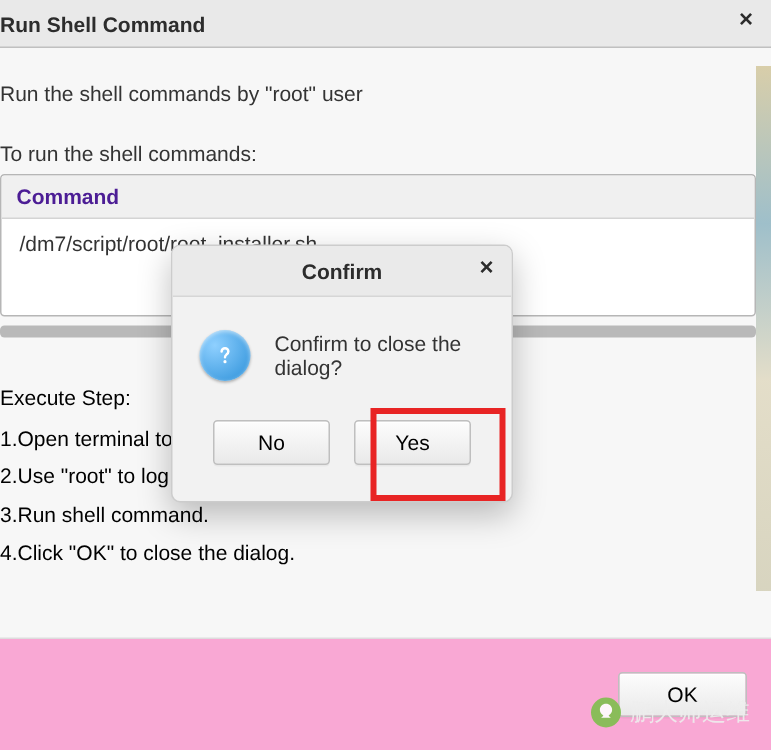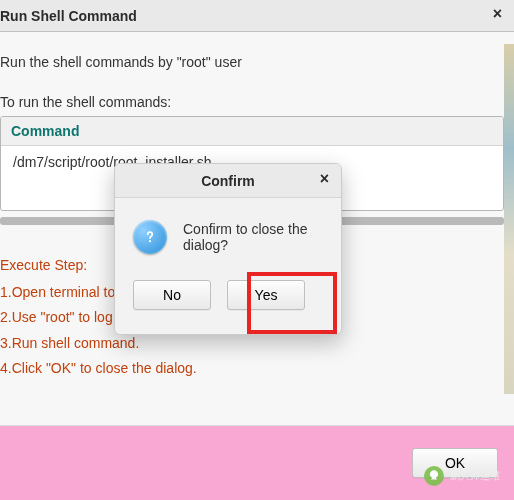--- a/index.html
+++ b/index.html
@@ -35,36 +35,36 @@
     .cmdbox {
       border: 1px solid #b6b6b6;
       border-radius: 3px;
       background: #fff;
       overflow: hidden;
     }
     .cmdbox .hdr {
       background: #f0f0f0;
       padding: 6px 10px;
       font-weight: 600;
-      color: #0f766e;
+      color: #4c1d95;
       border-bottom: 1px solid #d4d4d4;
     }
     .cmdbox .val {
       padding: 8px 12px 40px 12px;
       color: #333;
       word-break: break-all;
     }
     .cmdscroll {
       height: 8px;
       background: #b9b9b9;
       border-radius: 3px;
       margin-top: 6px;
     }
 
-    .steps { margin-top: 28px; line-height: 1.8; color: #c2410c; }
+    .steps { margin-top: 28px; line-height: 1.8; color: #000000; }
     .steps .hdr { margin-bottom: 2px; }
 
     .footer {
       position: absolute;
       bottom: 0; left: 0; right: 0;
       height: 74px;
       background: #f9a8d4;
       display: flex;
       align-items: center;
       justify-content: flex-end;
@@ -112,21 +112,21 @@
     }
     .qicon {
       width: 34px; height: 34px; border-radius: 50%;
       background: radial-gradient(circle at 30% 30%, #8fd0ff, #2a8fd8);
       display: flex; align-items: center; justify-content: center;
       box-shadow: 0 1px 2px rgba(0,0,0,0.3), inset 0 1px 3px rgba(255,255,255,0.6);
     }
     .qicon svg { width: 18px; height: 18px; }
     .mmsg { flex: 1; color: #333; }
     .mbtns {
-      display: flex; gap: 16px;
+      display: flex; justify-content: center; gap: 16px;
       padding: 14px 18px 24px 18px;
     }
     .mbtns .btn { min-width: 78px; }
 
     .hl-yes {
       position: absolute;
       left: 247px; top: 272px;
       width: 90px; height: 62px;
       border: 4px solid #e82424;
       pointer-events: none;
@@ -136,22 +136,22 @@
     .bgwin {
       position: absolute; right: 0; top: 44px; width: 10px; height: 350px;
       background: linear-gradient(180deg, #c8b880 0, #6fa1b2 30%, #d9d0b0 60%, #c7c2a2 100%);
       opacity: 0.65;
     }
 
     
     .wm {
       position: absolute;
       bottom: 14px; right: 14px;
-      display: flex; align-items: center; gap: 6px;
-      color: #eee; font-size: 10px;
+      display: flex; align-items: flex-start; gap: 6px;
+      color: #eee; font-size: 16px;
       opacity: 0.9;
     }
     .wm .wicon {
       width: 20px; height: 20px; border-radius: 50%;
       background: #7fbf4d;
       display:flex;align-items:center;justify-content:center;
       font-size:12px;color:#fff;
     }
   </style>
 </head>

